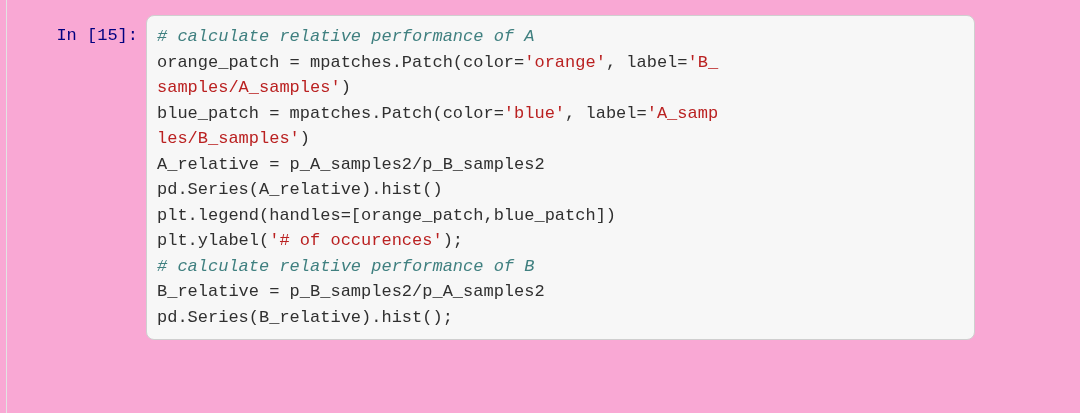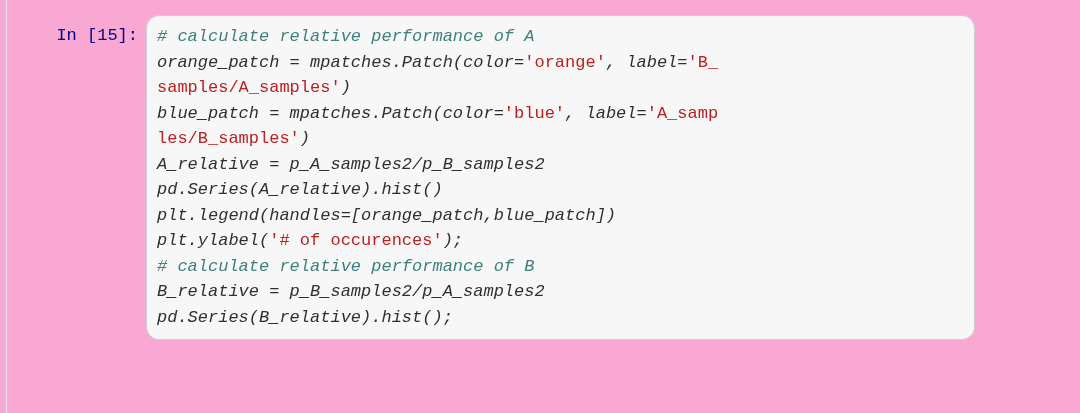--- a/index.html
+++ b/index.html
@@ -58,41 +58,41 @@
     box-sizing: border-box;
     user-select: none;
   }
 
   .input-area {
     flex: 1 1 auto;
     margin-top: 15px;
     margin-right: 105px;
     background: #f7f7f7;
     border: 1px solid #cfcfcf;
-    border-radius: 13px;
+    border-radius: 8px;
     padding: 8px 10px 9px 10px;
     box-sizing: border-box;
   }
 
   pre.source {
     margin: 0;
     padding: 0;
     font-family: "Liberation Mono", "DejaVu Sans Mono", monospace;
     font-size: 17px;
     line-height: 25.5px;
     color: #303030;
     white-space: pre;
     letter-spacing: 0px;
   }
 
   .ln { display: block; height: 25.5px; }
 
   .tok-comment { color: #408080; font-style: italic; }
   .tok-string  { color: #ba2121; }
-  .tok-plain   { color: #303030; font-style: italic; }
+  .tok-plain   { color: #303030; }
 </style>
 </head>
 <body>
 
 <div id="notebook">
 
   <div class="nb-edge"></div>
 
   <div class="cell">
 

